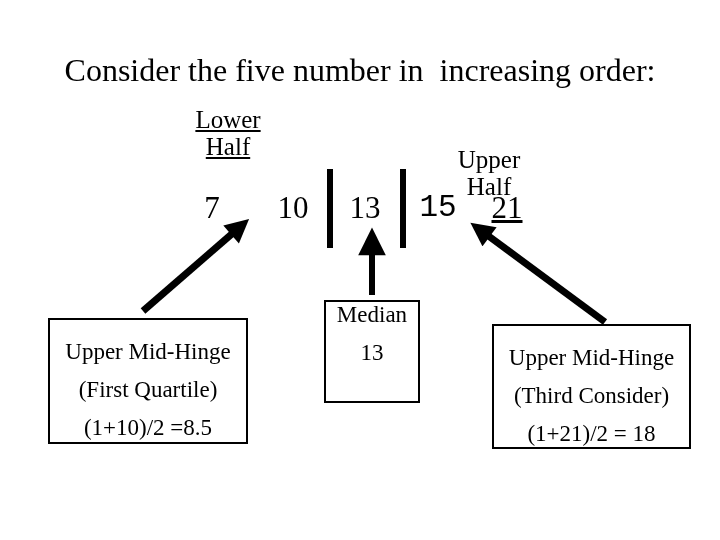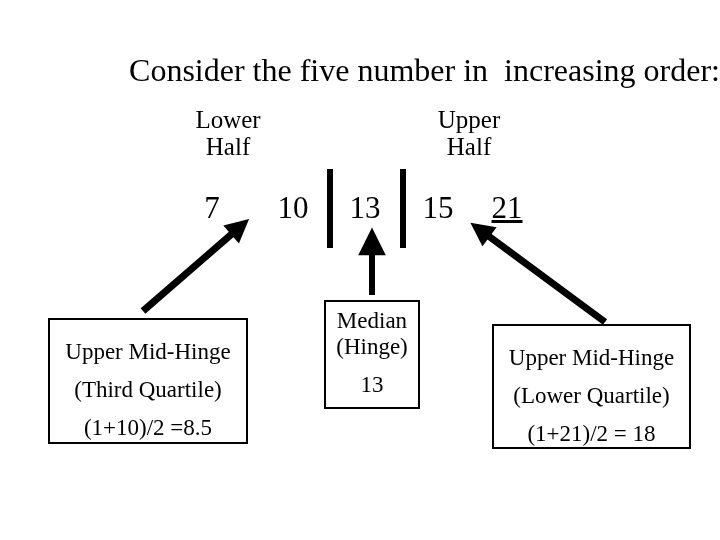--- a/index.html
+++ b/index.html
@@ -18,47 +18,47 @@
   .slide {
     position: absolute;
     left: 0; top: 0;
     width: 720px; height: 540px;
     background: #ffffff;
   }
   .title {
     position: absolute;
     left: 0; top: 50px;
     width: 720px;
-    text-align: right;
+    text-align: center;
     font-size: 32px;
     line-height: 40px;
     white-space: pre;
   }
   .half-label {
     position: absolute;
     width: 90px;
     text-align: center;
     font-size: 25px;
     line-height: 27px;
     top: 106px;
   }
-  .half-label.lower { left: 183px; }
-  .half-label.upper { left: 424px; }
+  .half-label.lower { left: 183px; text-decoration: underline; }
+  .half-label.upper { left: 444px; margin-top: 40px; }
   .num {
     position: absolute;
     top: 191px;
     width: 70px;
     text-align: center;
     font-size: 31px;
     line-height: 34px;
   }
   .num.n0 { left: 177px; }
   .num.n1 { left: 258px; text-align: center; }
   .num.n2 { left: 330px; }
-  .num.n3 { left: 403px; }
+  .num.n3 { left: 403px; font-family: Liberation Mono, monospace; }
   .num.n4 { left: 472px; text-decoration: underline; }
   .vbar {
     position: absolute;
     top: 169px;
     width: 6px;
     height: 79px;
     background: #000000;
   }
   .vbar.left  { left: 327px; }
   .vbar.right { left: 400px; }
@@ -79,21 +79,20 @@
   .infobox .bline { margin: 12px 0 14px 0; }
   .infobox .bline:last-child { margin-bottom: 0; }
   .box-lower {
     left: 48px; top: 318px;
     width: 196px; height: 114px;
     padding-top: 8px;
   }
   .box-median {
     left: 324px; top: 300px;
     width: 92px; height: 99px;
-    padding-top: 6px;
     line-height: 26px;
   }
   .box-median .bline { margin: 0; }
   .box-median .bvalue { margin-top: 12px; }
   .box-upper {
     left: 492px; top: 324px;
     width: 195px; height: 113px;
     padding-top: 8px;
   }
 </style>
@@ -132,29 +131,28 @@
         <path d="M0,0 L10,5 L0,10 Z" fill="#000000"></path>
       </marker>
     </defs>
     <line x1="143" y1="311" x2="241" y2="226" stroke="#000000" stroke-width="7" marker-end="url(#ah)"></line>
     <line x1="372" y1="295" x2="372" y2="240" stroke="#000000" stroke-width="6" marker-end="url(#ah-mid)"></line>
     <line x1="605" y1="322" x2="479" y2="229" stroke="#000000" stroke-width="7" marker-end="url(#ah)"></line>
   </svg>
 
   <div class="infobox box-lower">
     <div class="bline">Upper Mid-Hinge</div>
-    <div class="bline">(Third Quartile)</div>
+    <div class="bline">(First Quartile)</div>
     <div class="bline">(1+10)/2 =8.5</div>
   </div>
 
   <div class="infobox box-median">
     <div class="bline">Median</div>
-    <div class="bline">(Hinge)</div>
     <div class="bline bvalue">13</div>
   </div>
 
   <div class="infobox box-upper">
     <div class="bline">Upper Mid-Hinge</div>
-    <div class="bline">(Lower Quartile)</div>
+    <div class="bline">(Third Consider)</div>
     <div class="bline">(1+21)/2 = 18</div>
   </div>
 
 </div>
 
 </body></html>

